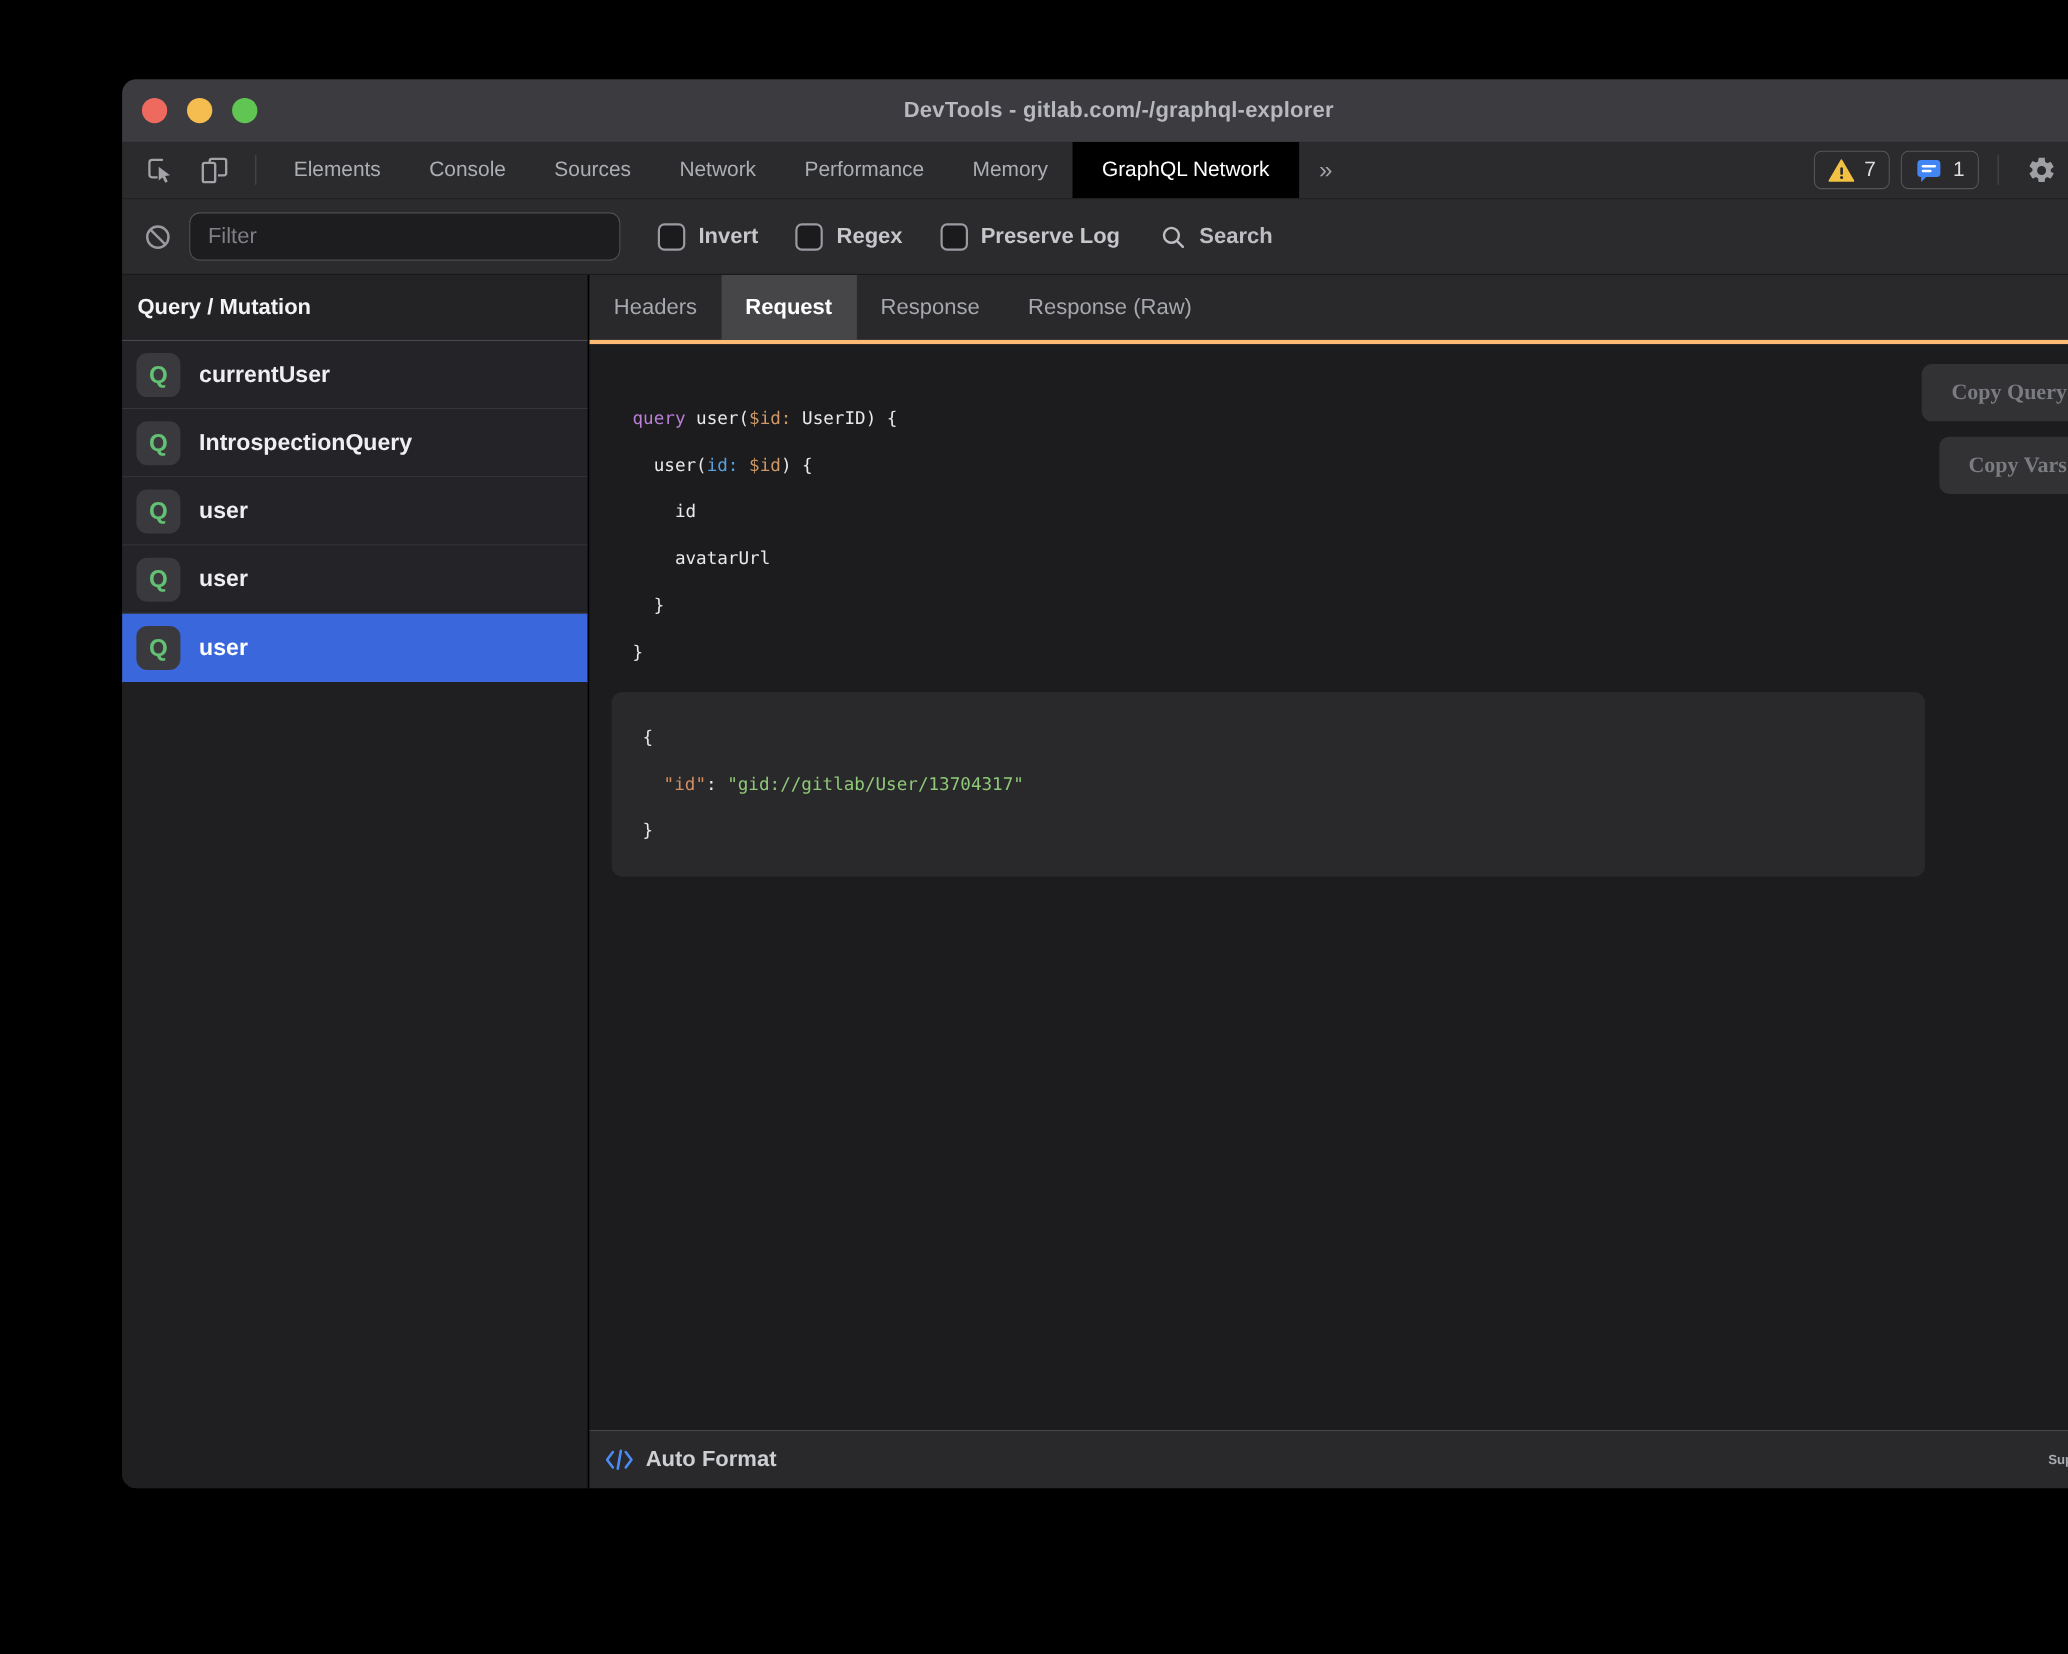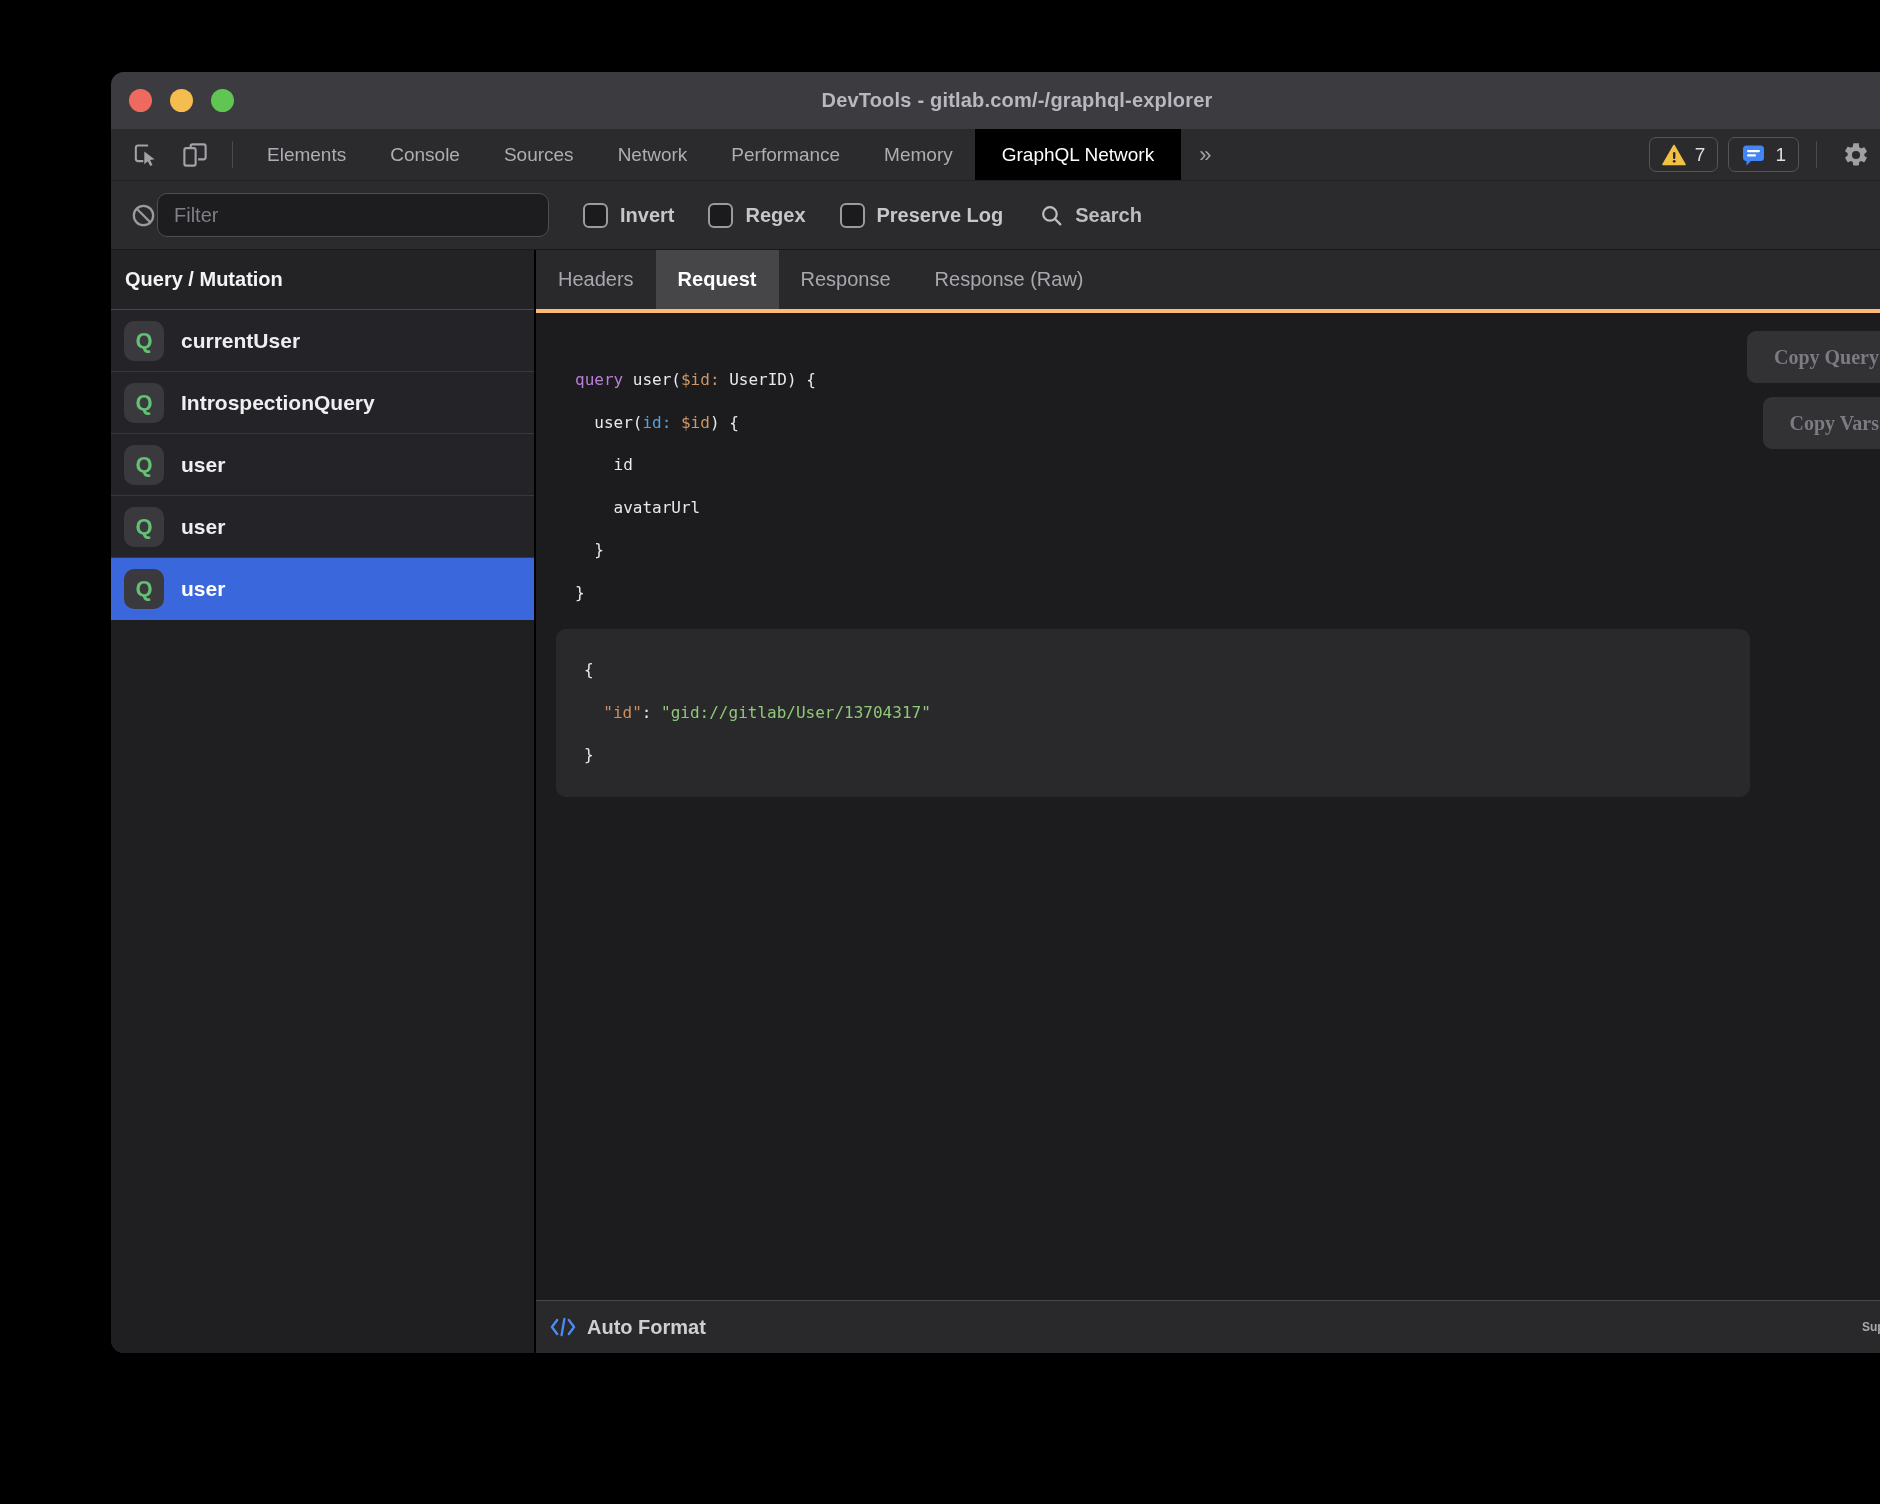--- a/index.html
+++ b/index.html
@@ -47,21 +47,21 @@
   }
   .gearbox,.kebabbox{display:flex;align-items:center;padding:0 13px;}
   .kebab{display:flex;flex-direction:column;gap:5px;}
   .kebab i{width:5px;height:5px;border-radius:50%;background:#9EA0A4;display:block;}
   
   .filterbar{
     height:68px;flex:0 0 68px;background:#2B2B2D;display:flex;align-items:center;
     padding-left:19px;border-bottom:1px solid #19191B;
   }
   .filter-input{
-    width:358px;height:42px;background:#1D1D20;
+    width:358px;height:42px;margin-left:15px;background:#1D1D20;
     border:1.5px solid #4E4E52;border-radius:10px;color:#E6E6E8;
     font-size:20px;padding:0 16px;outline:none;
     font-family:"Liberation Sans","DejaVu Sans",sans-serif;
   }
   .filter-input::placeholder{color:#7F7F85;}
   .cb-group{display:flex;align-items:center;gap:12px;margin-left:34px;cursor:default;}
   .cb{width:21px;height:21px;border:2px solid #9A9AA0;border-radius:6px;background:#1B1B1E;flex:0 0 21px;}
   .cb-label{font-size:20px;font-weight:700;color:#C6C6CB;white-space:nowrap;}
   .search-group{display:flex;align-items:center;gap:11px;margin-left:36px;}
   .search-label{font-size:20px;font-weight:600;color:#BDBDC2;}

